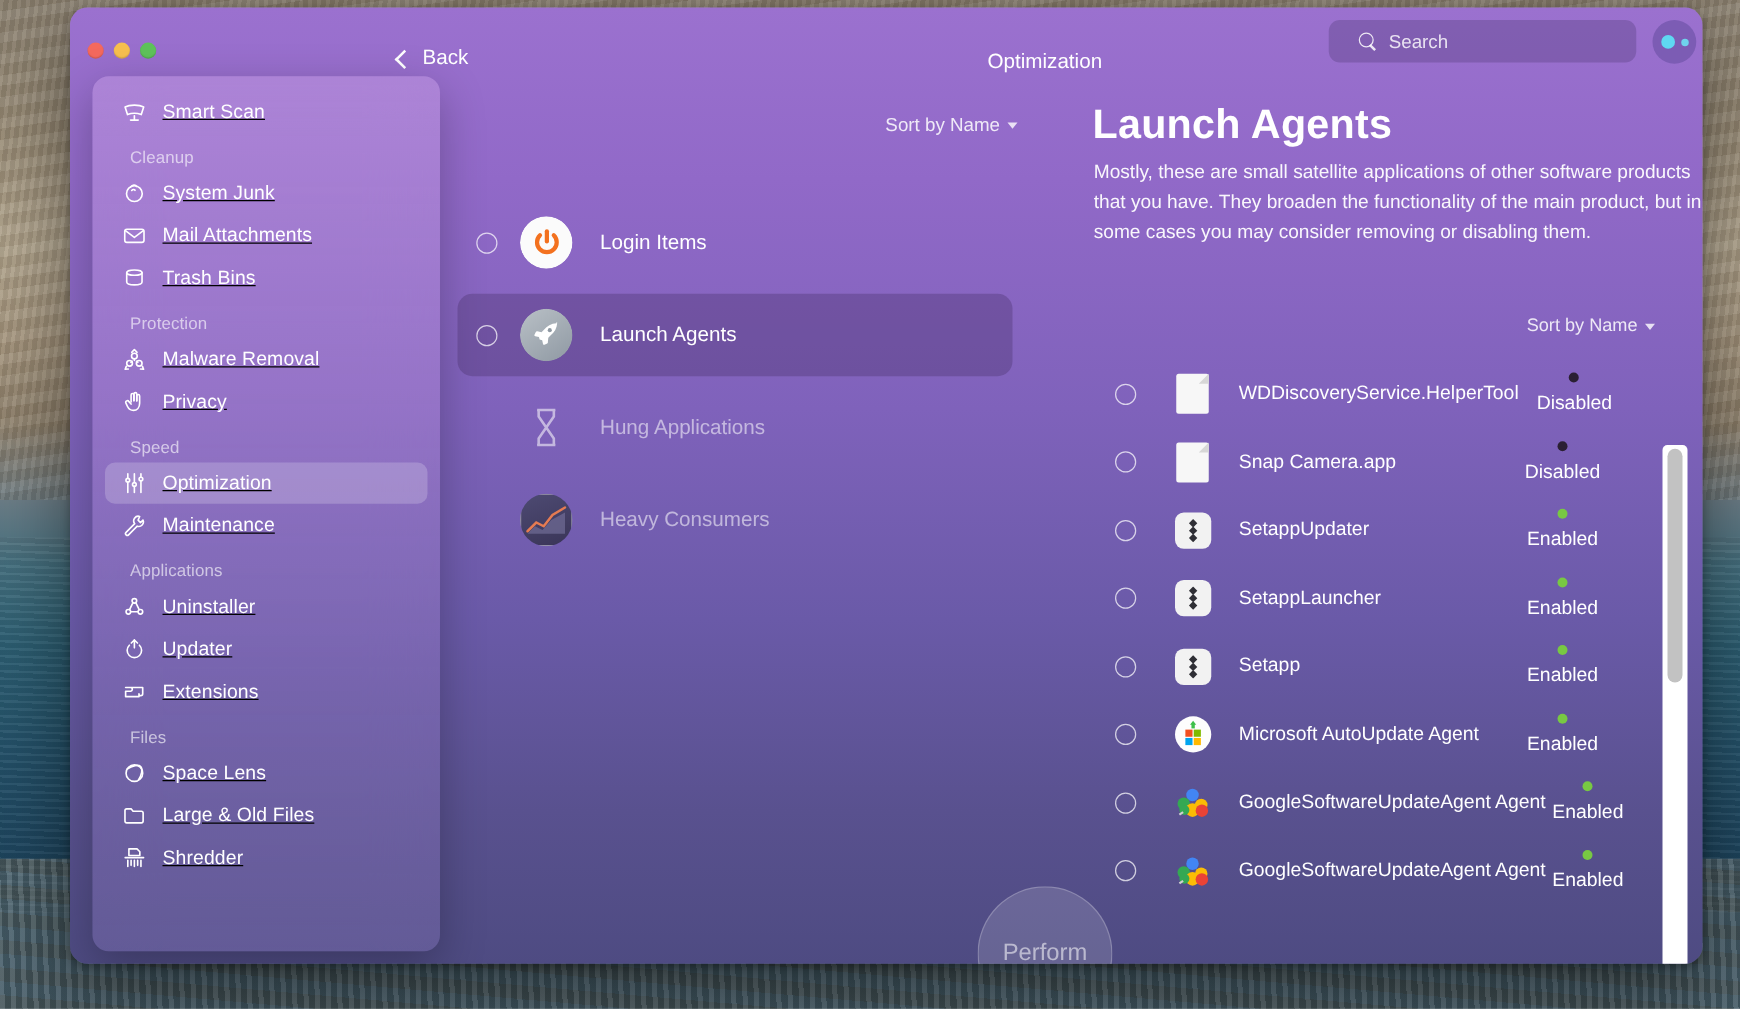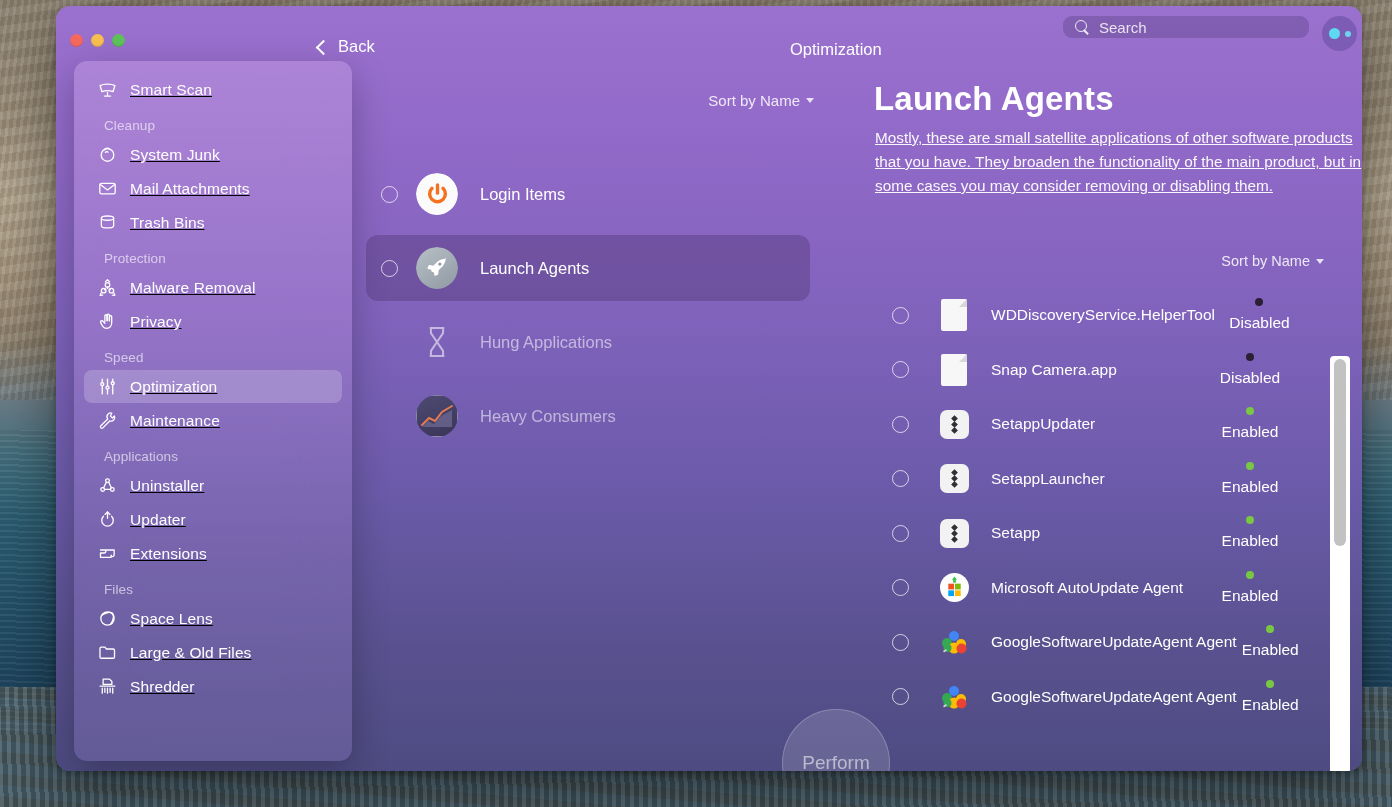--- a/index.html
+++ b/index.html
@@ -80,23 +80,23 @@
   #back-button .chev {
     width:11px; height:11px;
     border-left:2px solid #fff; border-bottom:2px solid #fff;
     transform:rotate(45deg);
     display:block; margin-top:1px;
   }
   #window-title-inner { position:absolute; left:734px; top:34px; color:#fff; font-size:16.5px; }
 
   #search-box {
     position:absolute; left:1007px; top:10px;
-    width:246px; height:22px; border-radius:9px;
+    width:246px; height:34px; border-radius:9px;
     background:rgba(74,52,110,.30);
-    display:flex; align-items:center; padding:0 12px; gap:10px;
+    display:flex; align-items:center; padding:0 24px; gap:10px;
     cursor:text;
   }
   #search-box .sicon { width:14px; height:14px; flex:none; position:relative; }
   #search-box .sicon::before {
     content:""; position:absolute; left:0; top:0;
     width:10px; height:10px; border:1.6px solid rgba(255,255,255,.85); border-radius:50%;
   }
   #search-box .sicon::after {
     content:""; position:absolute; left:9px; top:9px;
     width:6px; height:1.6px; background:rgba(255,255,255,.85);
@@ -174,21 +174,21 @@
   .ico-power { width:42px;height:42px;border-radius:50%;background:#fbfbfb;display:flex;align-items:center;justify-content:center; }
   .ico-rocket { width:42px;height:42px;border-radius:50%;background:linear-gradient(145deg,#b9c0c6,#8f99a3);display:flex;align-items:center;justify-content:center; }
   .ico-hourglass { width:42px;height:42px;display:flex;align-items:center;justify-content:center;opacity:.55; }
   .ico-chart { width:42px;height:42px;border-radius:10px;background:linear-gradient(160deg,#4d4a72,#3a3558);display:flex;align-items:center;justify-content:center;border:1px solid rgba(255,255,255,.4); }
 
   
   #right-panel { position:absolute; left:800px; top:62px; right:0; bottom:0; }
   #rp-title { position:absolute; left:18px; top:12px; color:#ffffff; font-size:33px; font-weight:bold; letter-spacing:.2px; }
   #rp-desc {
     position:absolute; left:19px; top:58px; width:500px;
-    color:rgba(255,255,255,.95); font-size:15.3px; line-height:24px;text-decoration:underline;
+    color:rgba(255,255,255,.95); font-size:15.3px; line-height:24px;
   }
   #rp-sort {
     position:absolute; right:38px; top:185px;
     color:rgba(255,255,255,.85); font-size:14.5px;
     cursor:pointer; display:flex; align-items:center; gap:6px;
   }
   #rp-list {
     position:absolute; left:14px; top:220px; right:54px; bottom:60px;
     overflow:hidden;
   }

